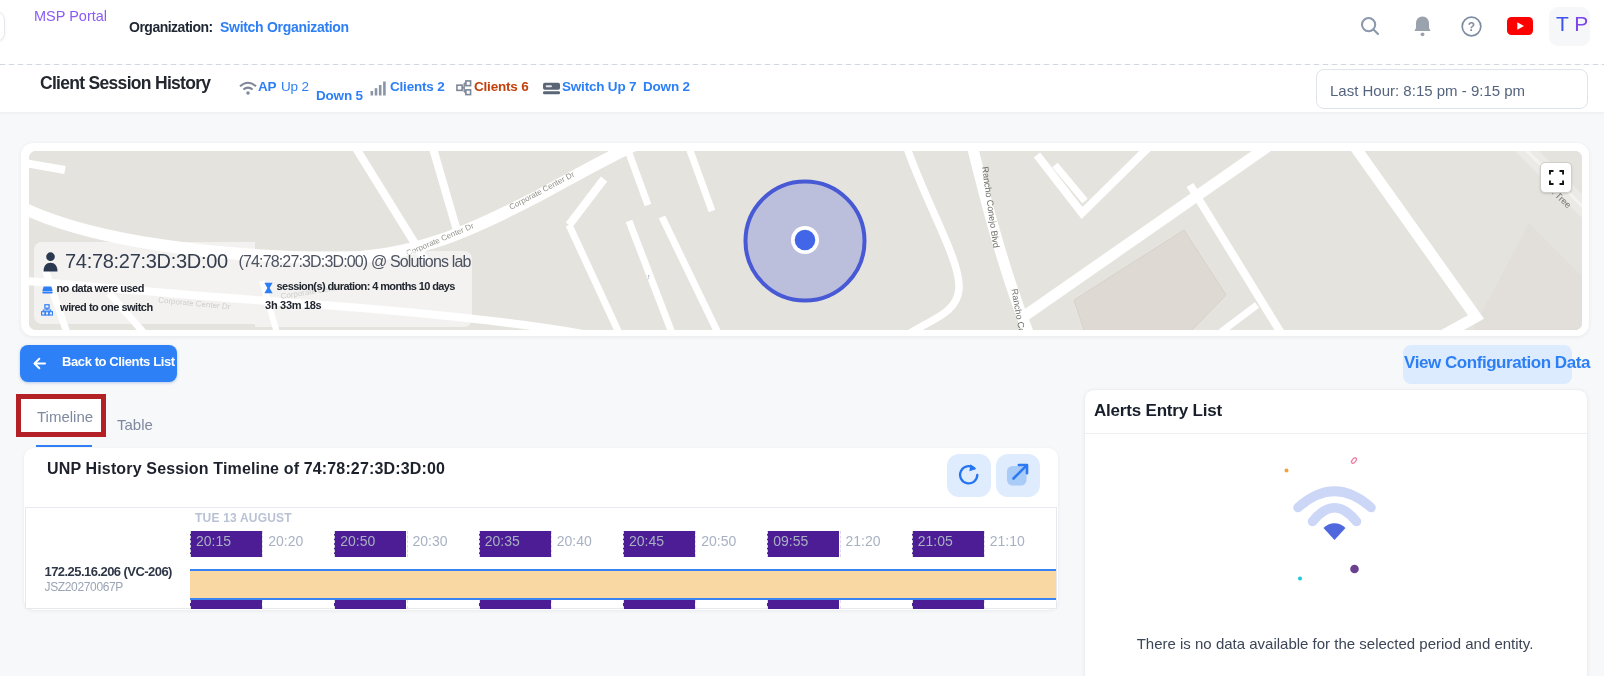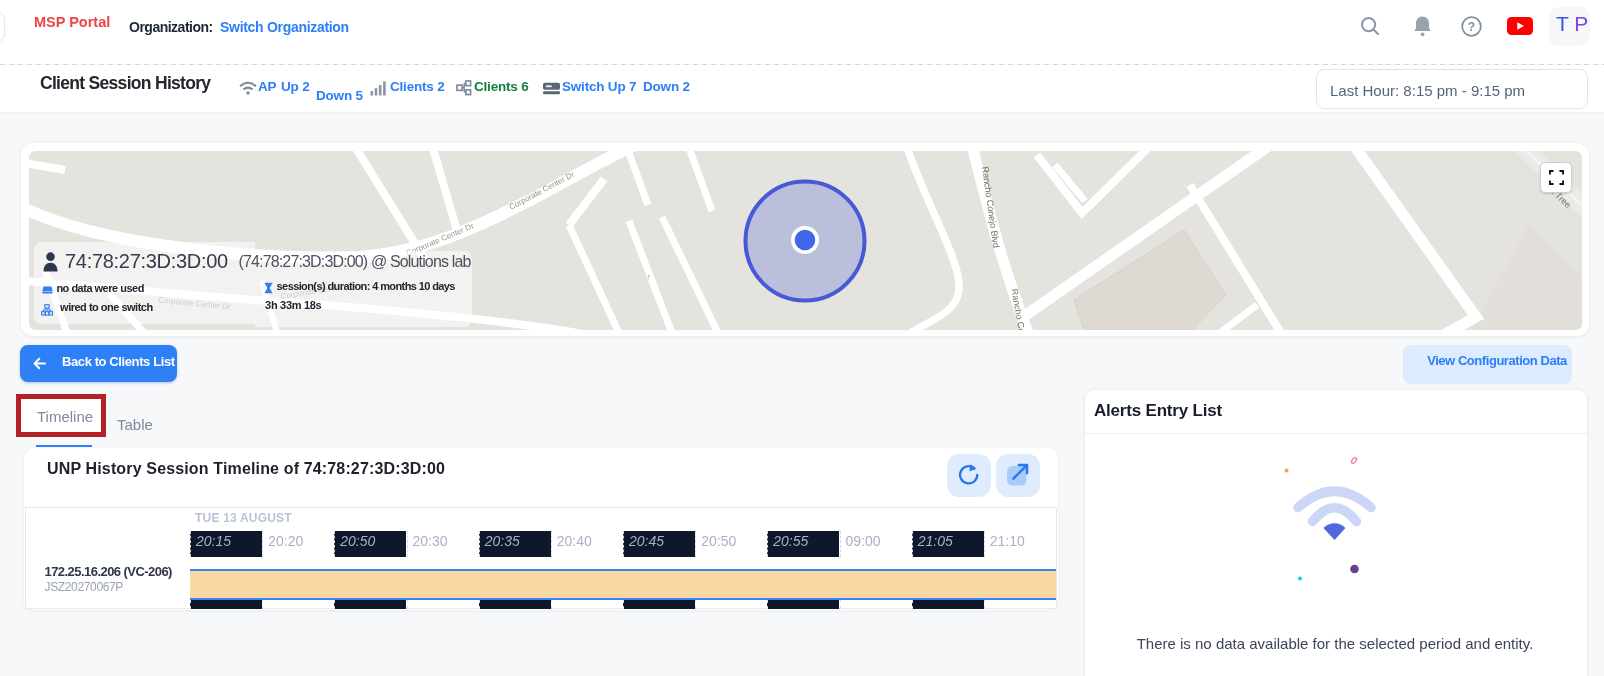--- a/index.html
+++ b/index.html
@@ -7,21 +7,21 @@
 .abs { position:absolute; }
 #root { position:relative; width:1604px; height:676px; }
 </style>
 </head>
 <body>
 <div id="root">
 
 <div class="abs" style="left:0;top:0;width:1604px;height:64px;background:#fff;"></div>
 <div class="abs" style="left:0;top:63.5px;width:1604px;height:1px;background:repeating-linear-gradient(90deg,#d2d6de 0,#d2d6de 5px,transparent 5px,transparent 9px);"></div>
 <div class="abs" style="left:-13px;top:11px;width:18px;height:31px;background:#fff;border:1px solid #e5e8ed;border-radius:9px;box-shadow:0 1px 3px rgba(0,0,0,.06);"></div>
-<div class="abs" style="left:34px;top:14px;font-size:14.5px;font-weight:bold;color:#ef4444;">MSP Portal</div>
+<div class="abs" style="left:34px;top:8px;font-size:14.5px;font-weight:normal;color:#8b5cf6;">MSP Portal</div>
 <div class="abs" style="left:129px;top:19px;font-size:14px;letter-spacing:-0.5px;font-weight:bold;color:#1f2733;">Organization:</div>
 <div class="abs" style="left:220px;top:19px;font-size:14px;letter-spacing:-0.3px;font-weight:bold;color:#2d7ff6;">Switch Organization</div>
 
 <svg class="abs" style="left:1360px;top:16px;" width="21" height="21" viewBox="0 0 21 21">
   <circle cx="8.6" cy="8.6" r="6.6" fill="none" stroke="#8b99ad" stroke-width="2.1"></circle>
   <line x1="13.5" y1="13.5" x2="18" y2="18" stroke="#8b99ad" stroke-width="2.1" stroke-linecap="round"></line>
 </svg>
 <svg class="abs" style="left:1412px;top:15px;" width="21" height="23" viewBox="0 0 21 23">
   <path d="M10.5 1.5 C6.5 1.5 4 4.6 4 8.5 L4 13 L2.4 16 L18.6 16 L17 13 L17 8.5 C17 4.6 14.5 1.5 10.5 1.5 Z" fill="#9aa2ae"></path>
   <circle cx="10.5" cy="19.3" r="1.9" fill="#9aa2ae"></circle>
@@ -39,36 +39,36 @@
 
 <div class="abs" style="left:0;top:65px;width:1604px;height:48px;background:#fff;border-bottom:1px solid #f0f1f4;box-shadow:0 1px 2px rgba(25,30,40,.03);"></div>
 <div class="abs" style="left:40px;top:72.5px;font-size:17.5px;font-weight:bold;color:#23272e;letter-spacing:-0.7px;">Client Session History</div>
 
 <svg class="abs" style="left:238px;top:80px;" width="20" height="16" viewBox="0 0 20 16">
   <path d="M2 6.2 Q10 -0.8 18 6.2" fill="none" stroke="#7d8798" stroke-width="2"></path>
   <path d="M5.4 9.6 Q10 5.6 14.6 9.6" fill="none" stroke="#7d8798" stroke-width="2"></path>
   <circle cx="10" cy="13" r="1.7" fill="#7d8798"></circle>
 </svg>
 <div class="abs" style="left:258px;top:79px;font-size:13.5px;letter-spacing:-0.2px;font-weight:bold;color:#2d7ff6;">AP</div>
-<div class="abs" style="left:281px;top:79px;font-size:13.5px;letter-spacing:-0.2px;font-weight:bold;color:#2d7ff6;text-align:center;">Up 2</div>
+<div class="abs" style="left:281px;top:79px;font-size:13.5px;letter-spacing:-0.2px;font-weight:normal;color:#2d7ff6;text-align:center;">Up 2</div>
 <div class="abs" style="left:316px;top:79px;font-size:13.5px;letter-spacing:-0.2px;font-weight:bold;color:#2d7ff6;margin-top:9px;">Down 5</div>
 <svg class="abs" style="left:370px;top:81px;" width="17" height="15" viewBox="0 0 17 15">
   <rect x="0.5" y="10" width="2.6" height="4.5" fill="#8b94a4"></rect>
   <rect x="4.7" y="7.2" width="2.6" height="7.3" fill="#8b94a4"></rect>
   <rect x="8.9" y="4" width="2.6" height="10.5" fill="#8b94a4"></rect>
   <rect x="13.1" y="0.5" width="2.6" height="14" fill="#8b94a4"></rect>
 </svg>
 <div class="abs" style="left:390px;top:79px;font-size:13.5px;letter-spacing:-0.2px;font-weight:bold;color:#2d7ff6;">Clients 2</div>
 <svg class="abs" style="left:455.5px;top:80px;" width="16" height="16" viewBox="0 0 17 17">
   <rect x="1" y="5.5" width="5.5" height="5.5" fill="none" stroke="#7d8798" stroke-width="1.7"></rect>
   <rect x="10.5" y="1" width="5" height="5" fill="none" stroke="#7d8798" stroke-width="1.7"></rect>
   <rect x="10.5" y="10.5" width="5" height="5" fill="none" stroke="#7d8798" stroke-width="1.7"></rect>
   <path d="M6.5 8.2 H8.7 M8.7 3.5 V12.8 M8.7 3.5 H10.5 M8.7 12.8 H10.5" fill="none" stroke="#7d8798" stroke-width="1.5"></path>
 </svg>
-<div class="abs" style="left:474px;top:79px;font-size:13.5px;letter-spacing:-0.2px;font-weight:bold;color:#15803d;">Clients 6</div>
+<div class="abs" style="left:474px;top:79px;font-size:13.5px;letter-spacing:-0.2px;font-weight:bold;color:#c2410c;">Clients 6</div>
 <svg class="abs" style="left:543px;top:82px;" width="17" height="13" viewBox="0 0 19 13">
   <rect x="0" y="0" width="19" height="8" rx="2" fill="#5a6575"></rect>
   <rect x="0" y="9.5" width="19" height="3.5" rx="1.5" fill="#5a6575"></rect>
   <rect x="3" y="3" width="7" height="2" rx="1" fill="#fff" opacity=".85"></rect>
 </svg>
 <div class="abs" style="left:562px;top:79px;font-size:13.5px;letter-spacing:-0.2px;font-weight:bold;color:#2d7ff6;">Switch Up 7</div>
 <div class="abs" style="left:643px;top:79px;font-size:13.5px;letter-spacing:-0.2px;font-weight:bold;color:#2d7ff6;">Down 2</div>
 
 <div class="abs" style="left:1316px;top:69px;width:272px;height:40px;background:#fff;border:1px solid #dfe3ea;border-radius:8px;"></div>
 <div class="abs" style="left:1330px;top:81.5px;font-size:15px;color:#55647e;">Last Hour: 8:15 pm - 9:15 pm</div>
@@ -153,21 +153,21 @@
   <path d="M0.8 4.5 V0.8 H4.5 M10.5 0.8 H14.2 V4.5 M14.2 10.5 V14.2 H10.5 M4.5 14.2 H0.8 V10.5" fill="none" stroke="#151515" stroke-width="2.2"></path>
 </svg>
 </div>
 
 <div class="abs" style="left:20px;top:344.5px;width:157px;height:37px;background:#2e80f6;border-radius:8px;box-shadow:0 1px 3px rgba(30,90,200,.3);"></div>
 <svg class="abs" style="left:33px;top:356.5px;" width="13" height="13" viewBox="0 0 13 13">
   <path d="M12 6.5 H2 M6.3 1.8 L1.5 6.5 L6.3 11.2" fill="none" stroke="#fff" stroke-width="2" stroke-linecap="round" stroke-linejoin="round"></path>
 </svg>
 <div class="abs" style="left:51px;top:354px;white-space:nowrap;color:#fff;font-size:13px;letter-spacing:-0.4px;font-weight:bold;padding-left:11px;">Back to Clients List</div>
 <div class="abs" style="left:1403px;top:345px;width:169px;height:39px;background:#dcebfd;border-radius:8px;"></div>
-<div class="abs" style="left:1403px;top:353px;width:188px;text-align:center;color:#2d7ff6;font-size:13px;letter-spacing:-0.45px;font-weight:bold;">View Configuration Data</div>
+<div class="abs" style="left:1403px;top:353px;width:188px;text-align:center;color:#2d7ff6;font-size:17px;letter-spacing:-0.45px;font-weight:bold;">View Configuration Data</div>
 
 <div class="abs" style="left:15.5px;top:393.5px;width:90px;height:43px;background:#fff;border:5.5px solid #b32025;"></div>
 <div class="abs" style="left:37px;top:408px;font-size:15px;color:#7e89a0;">Timeline</div>
 <div class="abs" style="left:117px;top:408px;font-size:15px;color:#7e89a0;margin-top:8px;">Table</div>
 <div class="abs" style="left:36px;top:444.5px;width:56px;height:2.5px;background:#2f80f7;"></div>
 
 <div class="abs" style="left:23.5px;top:448px;width:1034px;height:162px;background:#fff;border-radius:10px;box-shadow:0 1px 4px rgba(20,25,35,.06);"></div>
 <div class="abs" style="left:47px;top:459.5px;font-size:16px;letter-spacing:0.15px;font-weight:bold;color:#1c212b;">UNP History Session Timeline of 74:78:27:3D:3D:00</div>
 <div class="abs" style="left:946.5px;top:454px;width:44px;height:43px;background:#dfecfd;border-radius:12px;"></div>
 <svg class="abs" style="left:958px;top:462.5px;" width="22" height="24" viewBox="0 0 22 24">
@@ -181,33 +181,33 @@
   <path d="M13.8 4 L22 4 L22 12.2" fill="none" stroke="#2d79f3" stroke-width="2.6" stroke-linecap="round" stroke-linejoin="round"></path>
 </svg>
 
 <div class="abs" style="left:24.5px;top:507px;width:1032px;height:101.5px;border:1px solid #e6e9ee;background:#fff;"></div>
 
 <div class="abs" id="timerow" style="left:190px;top:530.5px;width:866px;height:26px;"></div>
 
 <div class="abs" id="bottomstripes" style="left:190px;top:599.5px;width:866px;height:9px;"></div>
 <style>
 .tcol { position:absolute; top:530.5px; width:72.2px; height:26px; border-left:1px dashed #d6dbe2; font-size:14px; color:#a8b1c2; padding:2px 0 0 5px; }
-.tg { background:#0f172a;font-style:italic; }
+.tg { background:#4c1d95; }
 .bcol { position:absolute; top:599.5px; width:72.2px; height:9px; border-left:1px dashed #dde1e7; }
 </style>
 <div class="tcol tg" style="left:190px;">20:15</div>
 <div class="tcol" style="left:262.2px;">20:20</div>
 <div class="tcol tg" style="left:334.3px;">20:50</div>
 <div class="tcol" style="left:406.5px;">20:30</div>
 <div class="tcol tg" style="left:478.7px;">20:35</div>
 <div class="tcol" style="left:550.8px;">20:40</div>
 <div class="tcol tg" style="left:623px;">20:45</div>
 <div class="tcol" style="left:695.2px;">20:50</div>
-<div class="tcol tg" style="left:767.3px;">20:55</div>
-<div class="tcol" style="left:839.5px;">09:00</div>
+<div class="tcol tg" style="left:767.3px;">09:55</div>
+<div class="tcol" style="left:839.5px;">21:20</div>
 <div class="tcol tg" style="left:911.7px;">21:05</div>
 <div class="tcol" style="left:983.8px;">21:10</div>
 <div class="bcol tg" style="left:190px;"></div>
 <div class="bcol" style="left:262.2px;"></div>
 <div class="bcol tg" style="left:334.3px;"></div>
 <div class="bcol" style="left:406.5px;"></div>
 <div class="bcol tg" style="left:478.7px;"></div>
 <div class="bcol" style="left:550.8px;"></div>
 <div class="bcol tg" style="left:623px;"></div>
 <div class="bcol" style="left:695.2px;"></div>

